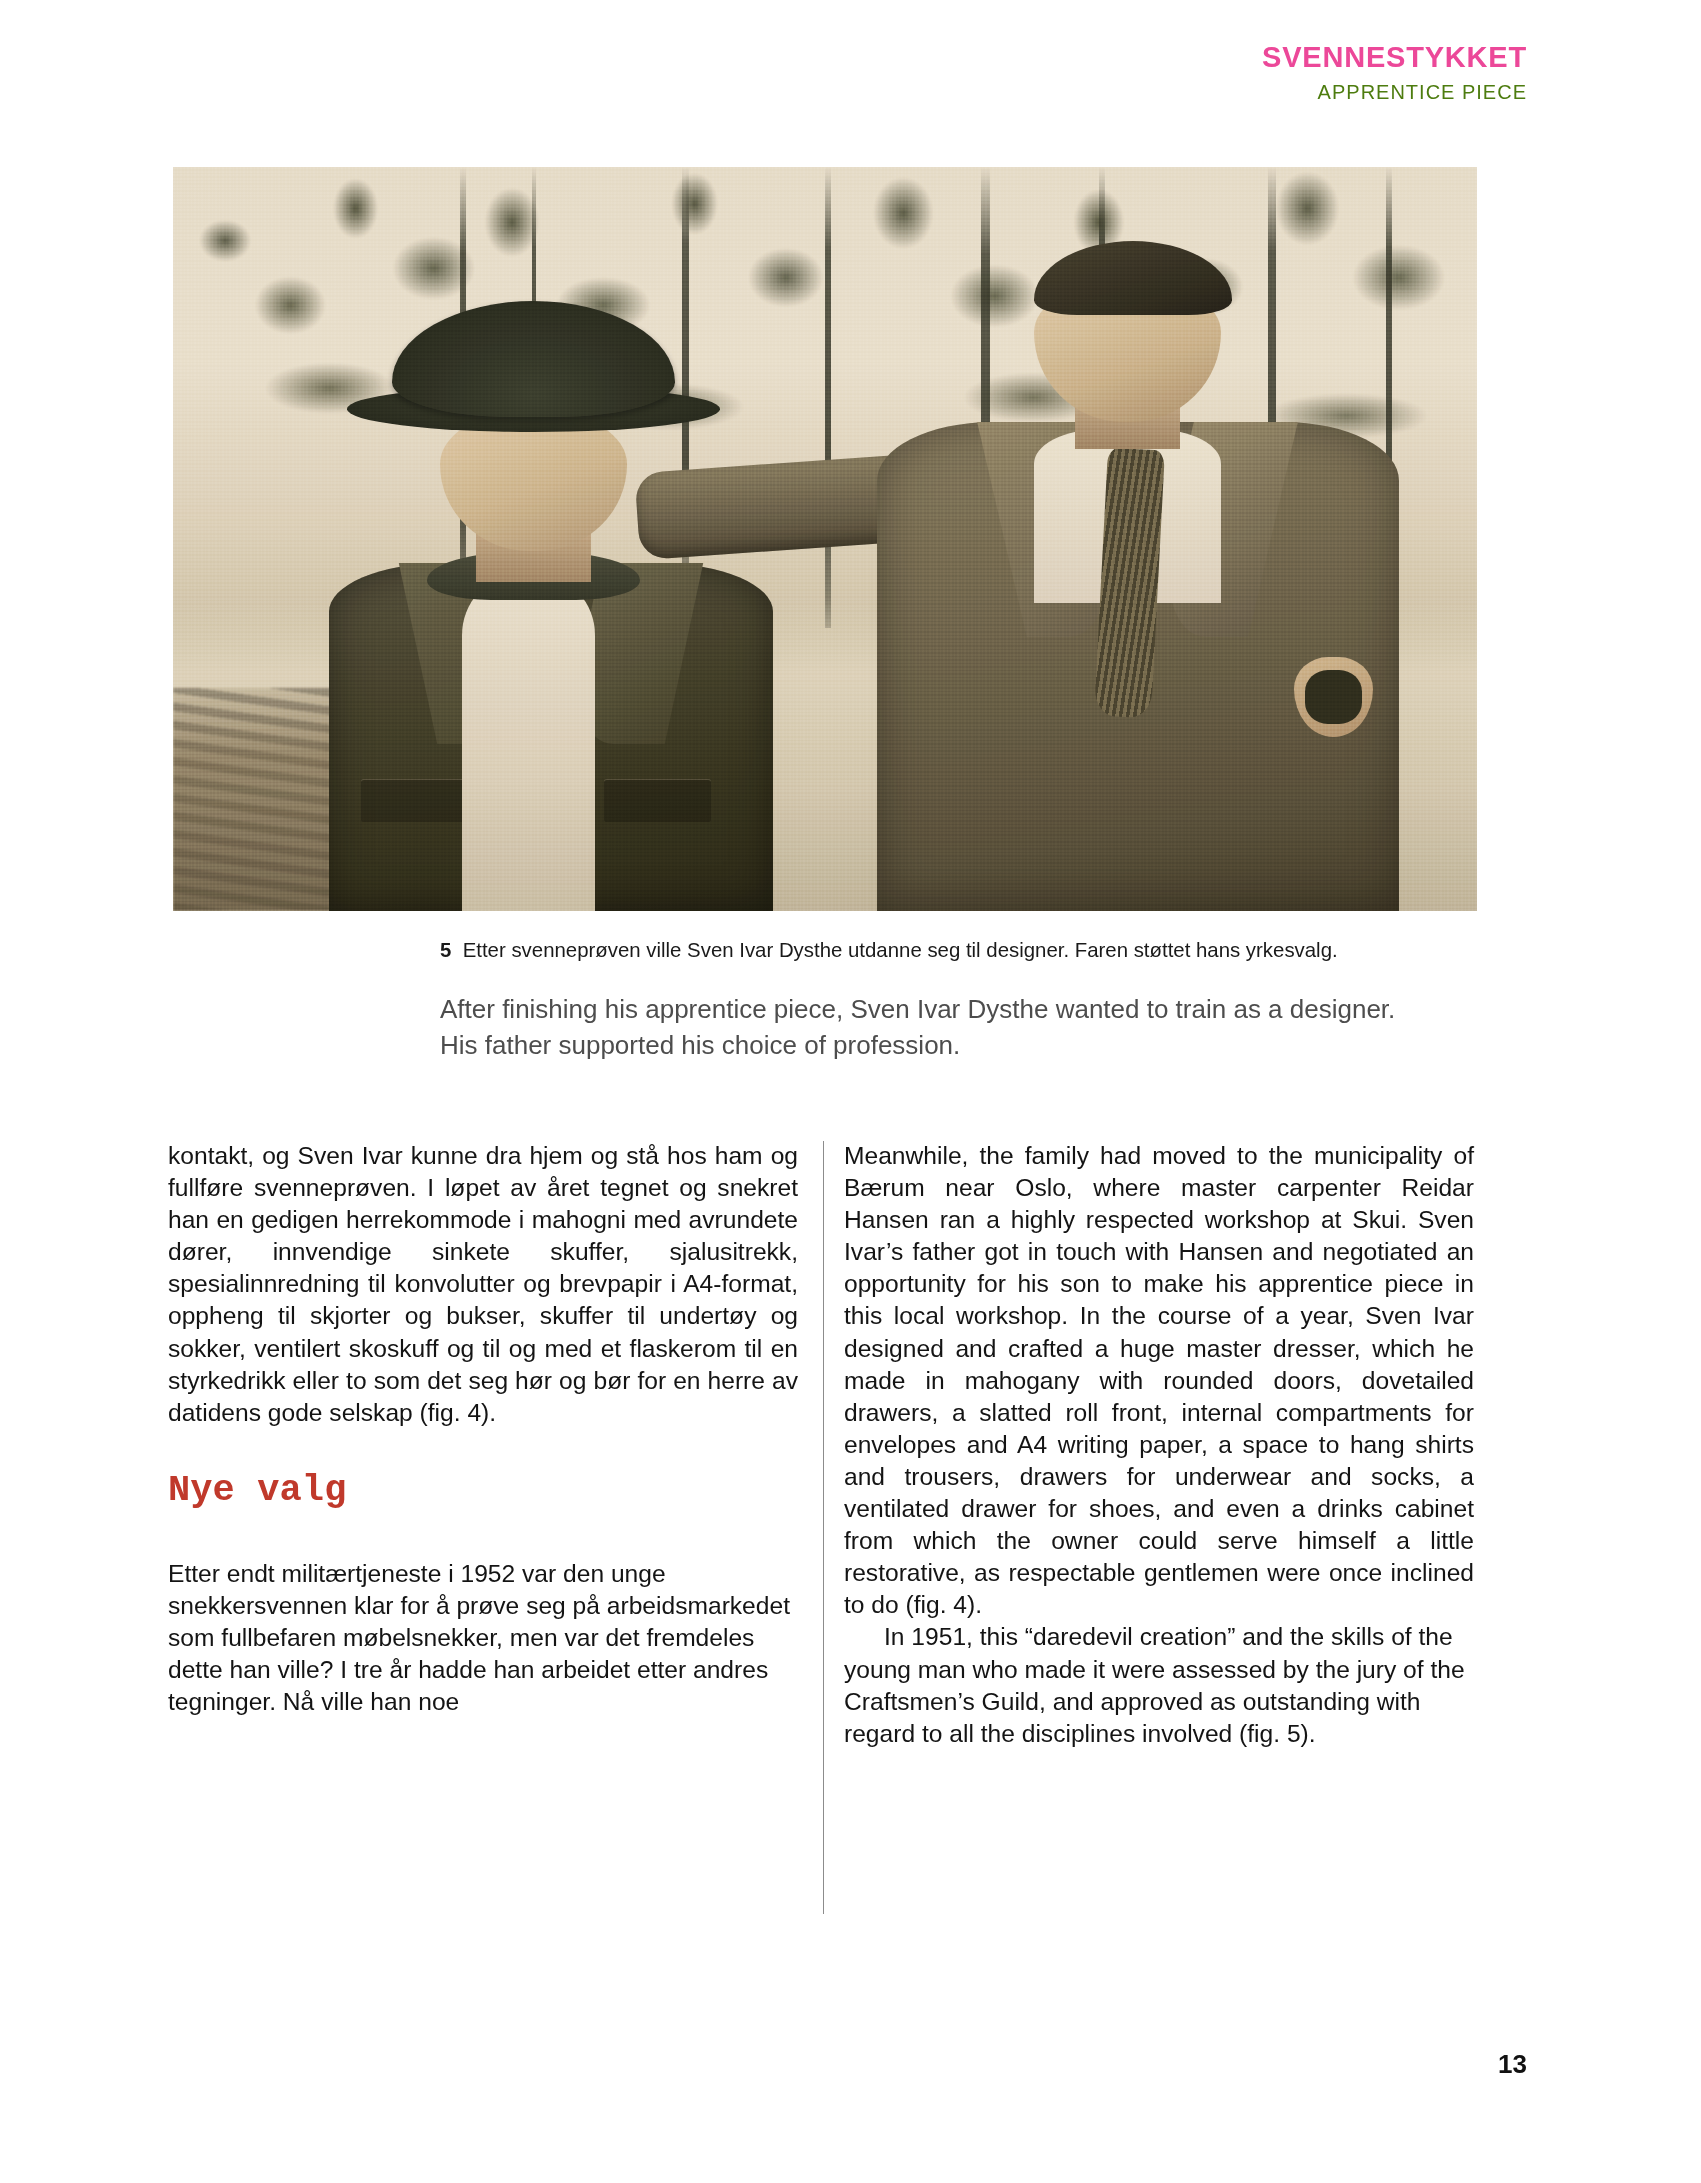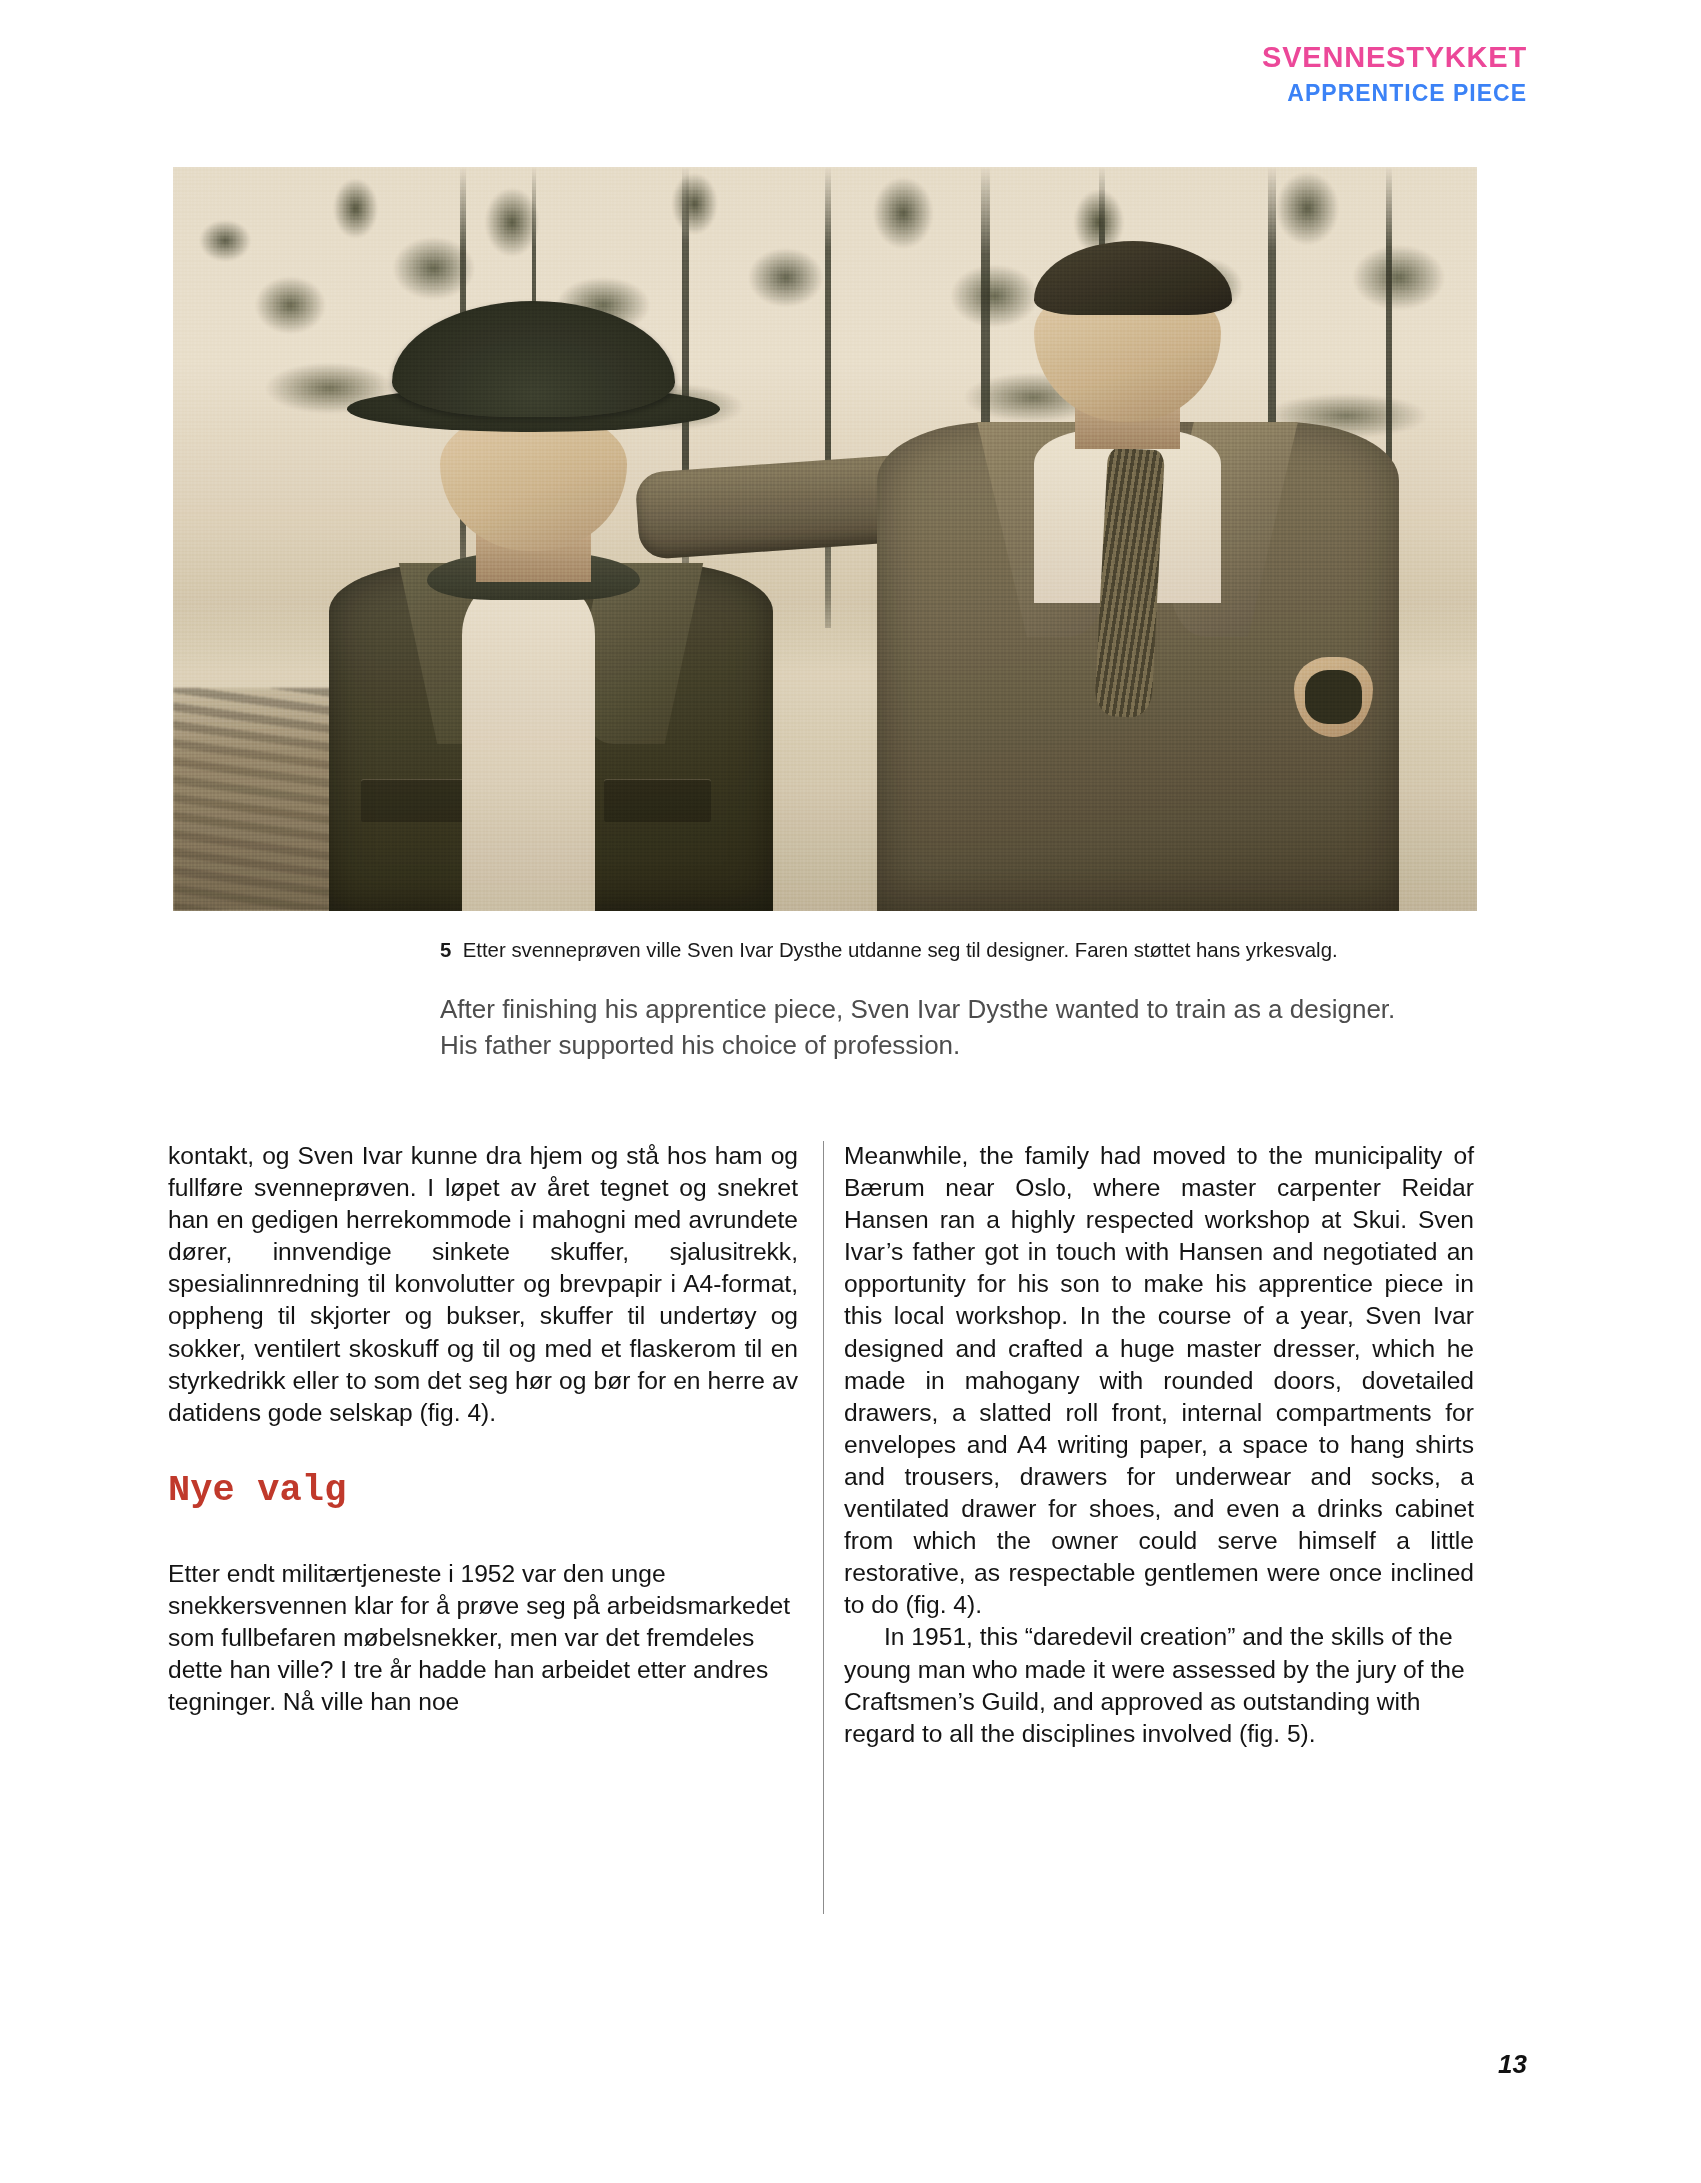--- a/index.html
+++ b/index.html
@@ -25,24 +25,24 @@
     line-height: 1.0;
   }
   .rh-line1 {
     font-size: 29px;
     font-weight: bold;
     letter-spacing: 0.8px;
     color: #ec4899;
     display: block;
   }
   .rh-line2 {
-    font-size: 23px;
-    font-weight: bold;
+    font-size: 20px;
+    font-weight: normal;
     letter-spacing: 1px;
-    color: #3b82f6;
+    color: #4d7c0f;
     display: block;
     margin-top: 9.7px;
   }
 
   
   .figure {
     position: absolute;
     left: 173px;
     top: 167px;
     width: 1304px;
@@ -321,21 +321,20 @@
   }
 
   
   .folio {
     position: absolute;
     right: 174px;
     top: 2049px;
     font-size: 26px;
     font-weight: bold;
     color: #111111;
-    font-style: italic;
   }
 </style>
 </head>
 <body>
 
 <div class="running-head">
   <span class="rh-line1">SVENNESTYKKET</span>
   <span class="rh-line2">APPRENTICE PIECE</span>
 </div>
 

